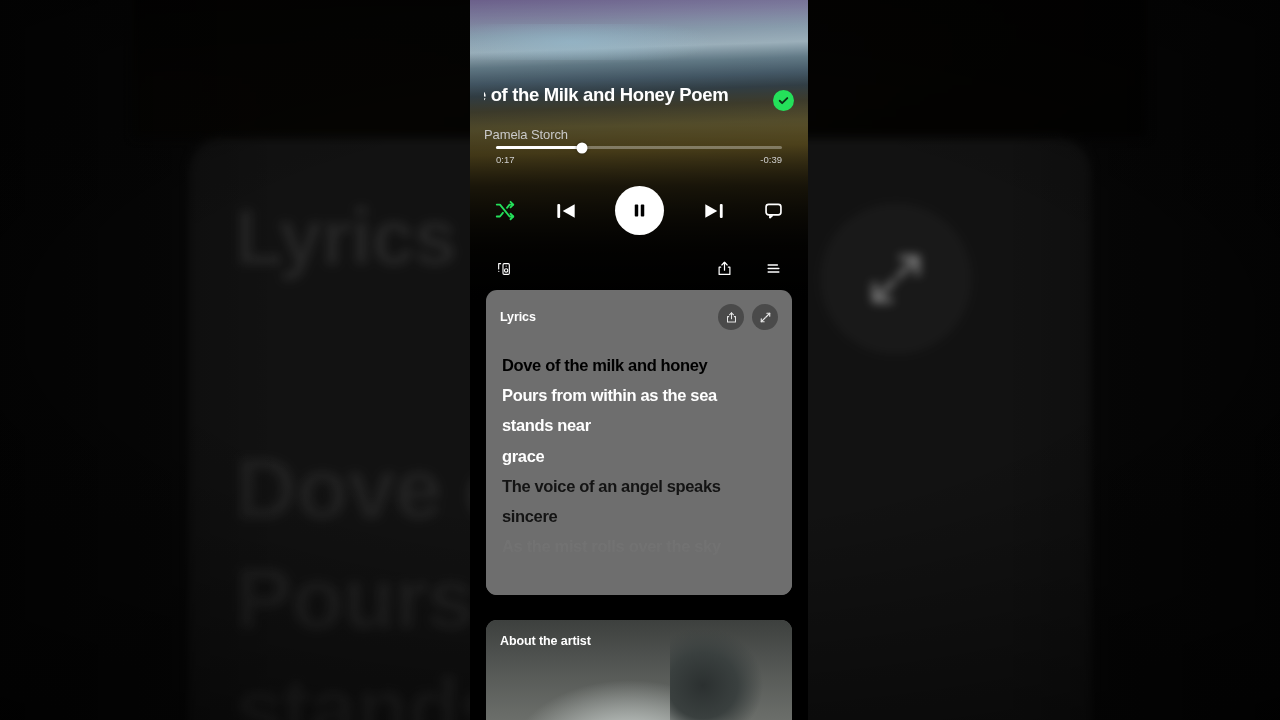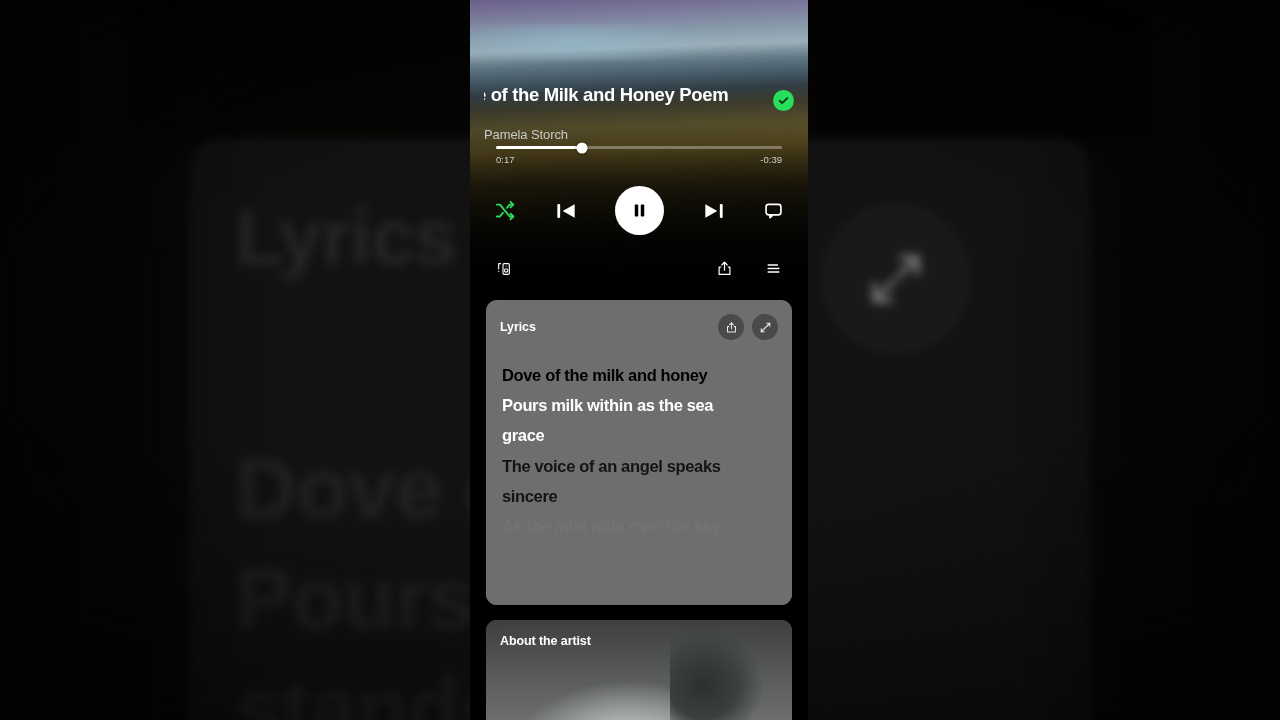--- a/index.html
+++ b/index.html
@@ -140,21 +140,21 @@
     position:absolute; left:0; right:0; top:260px;
     display:flex; align-items:center; justify-content:space-between;
     padding:0 26px;
   }
   .subbar .right{ display:flex; gap:32px; align-items:center; }
 
   .card{
     position:absolute; left:16px; right:16px;
     background:#6e6e6e; border-radius:11px; overflow:hidden;
   }
-  .card-lyrics{ top:300px; height:305px; }
+  .card-lyrics{ top:290px; height:305px; }
   .card-head{
     display:flex; align-items:center; justify-content:space-between;
     padding:14px 14px 0 14px;
   }
   .card-title{ color:#fff; font-size:12.5px; font-weight:700; letter-spacing:-.1px; }
   .card-actions{ display:flex; gap:8px; }
   .round-btn{
     width:26px;height:26px;border-radius:50%;background:#4a4a4a;
     display:flex;align-items:center;justify-content:center;border:none;cursor:pointer;
   }
@@ -363,21 +363,22 @@
                   <path d="M9.5 19.8H4.2v-5.3"></path>
                     <path d="M4.2 19.8l7.3-7.3"></path>
                 </svg>
               </span>
             </button>
           </div>
         </div>
 
         <div class="lyrics-body">
           <div class="lyr-line lyr-done">Dove of the milk and honey</div>
-          <div class="lyr-line lyr-active">Pours milk within as the sea</div>
+          <div class="lyr-line lyr-active">Pours from within as the sea</div>
+          <div class="lyr-line lyr-active">stands near</div>
           <div class="lyr-line lyr-active">grace</div>
           <div class="lyr-line lyr-next">The voice of an angel speaks</div>
           <div class="lyr-line lyr-next">sincere</div>
           <div class="lyr-line lyr-fade">As the mist rolls over the sky</div>
         </div>
         <div class="lyrics-fadeout"></div>
       </div>
 
       <div class="card card-artist">
         <div class="artist-photo">

